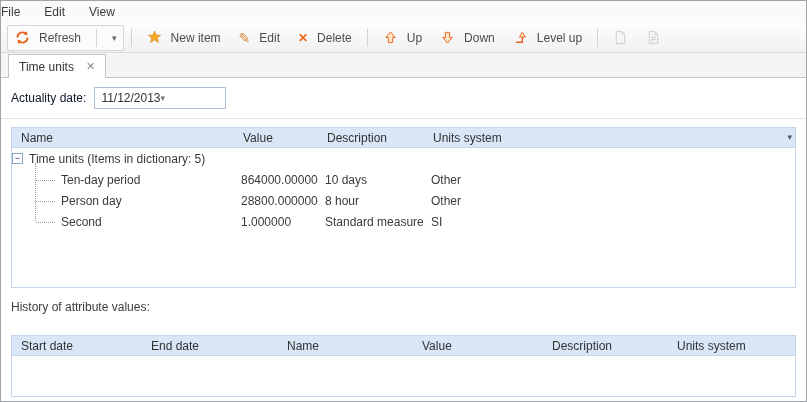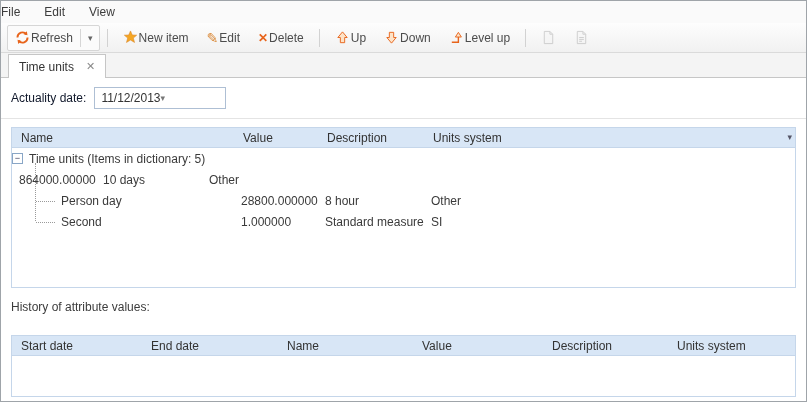--- a/index.html
+++ b/index.html
@@ -22,21 +22,21 @@
   .menu-item { color: #3c3c3c; cursor: default; }
 
   
   .toolbar {
     height: 30px; display: flex; align-items: center;
     background: linear-gradient(#fdfdfd, #f1f1f1);
     border-bottom: 1px solid #dadada;
     padding: 0 6px; gap: 2px;
   }
   .tbtn {
-    display: flex; align-items: center; gap: 1px;
+    display: flex; align-items: center; gap: 9px;
     padding: 3px 7px; border-radius: 2px; color: #4c4c4c;
     border: 1px solid transparent; cursor: default; white-space: nowrap;
   }
   .tbtn.split { border: 1px solid #d6d6d6; background: #fbfbfb; padding-right: 0; }
   .split-divider { width: 1px; height: 18px; background: #d6d6d6; margin-left: 6px; }
   .drop-arrow { font-size: 9px; color: #666; padding: 0 6px; }
   .tsep { width: 1px; height: 18px; background: #d2d2d2; margin: 0 5px; }
   .glyph-icon { font-size: 14px; line-height: 14px; }
   .icon-edit { color: #d8832e; }
   .icon-delete { color: #e8641b; font-weight: bold; font-size: 12px; }
@@ -246,20 +246,21 @@
         <div class="tree-vline"></div>
 
         <div class="grow group-row">
           <span class="gcell col-name group-name" style="padding-left:0;">
             <span class="minus-box">−</span>
             <span>Time units (Items in dictionary: 5)</span>
           </span>
         </div>
 
         <div class="grow">
+          <span class="gcell col-name child-name"><span class="twig"></span><span>Ten-day period</span></span>
           <span class="gcell col-value">864000.000000</span>
           <span class="gcell col-desc">10 days</span>
           <span class="gcell col-units">Other</span>
         </div>
 
         <div class="grow">
           <span class="gcell col-name child-name"><span class="twig"></span><span>Person day</span></span>
           <span class="gcell col-value">28800.000000</span>
           <span class="gcell col-desc">8 hour</span>
           <span class="gcell col-units">Other</span>

